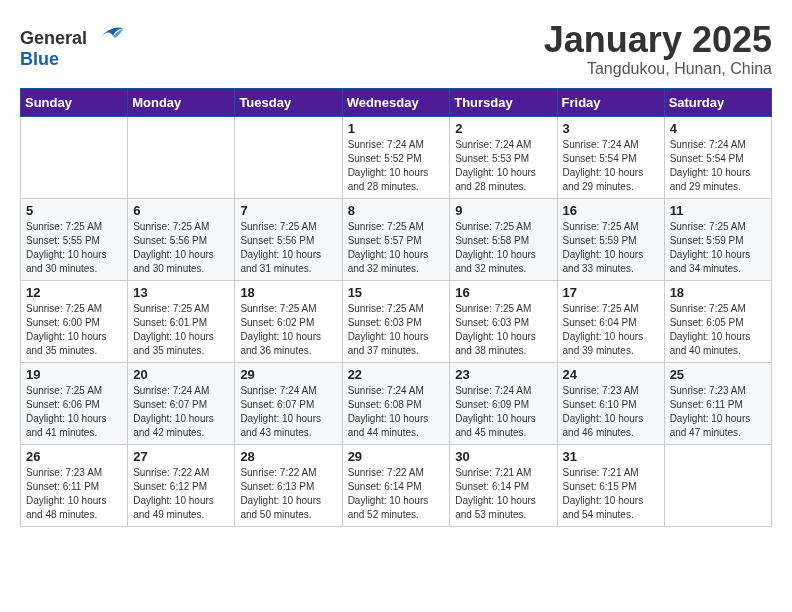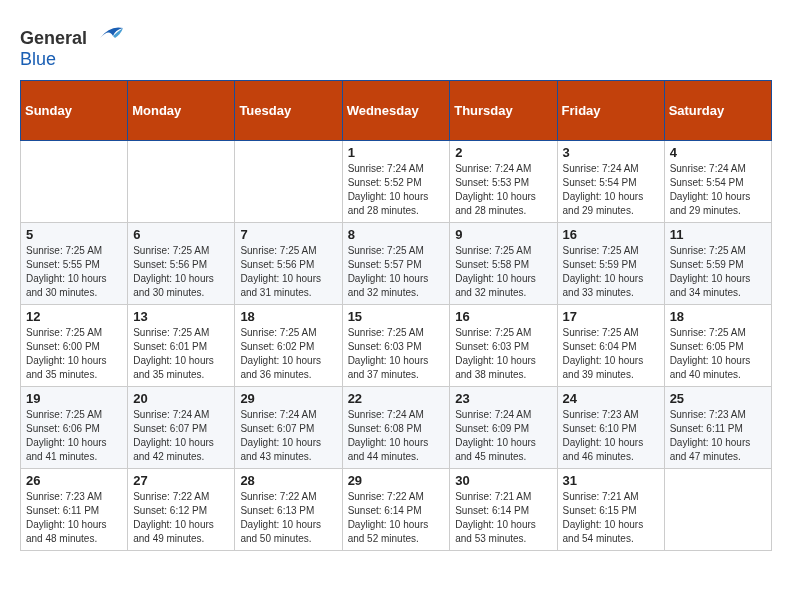--- a/index.html
+++ b/index.html
@@ -20,21 +20,21 @@
       display: flex;
       align-items: flex-start;
     }
     .logo-text-general {
       font-size: 18px;
       font-weight: bold;
       color: #333;
     }
     .logo-text-blue {
       font-size: 18px;
-      font-weight: normal;
+      font-weight: bold;
       color: #1a5fb4;
       margin-top: 48px;
     }
     .logo-icon {
       width: 30px;
       height: 24px;
       margin-left: 3px;
     }
     .title-section {
       text-align: right;
@@ -48,25 +48,25 @@
     .location {
       font-size: 16px;
       color: #555;
     }
     .calendar {
       width: 100%;
       border-collapse: collapse;
       border: 1px solid #ccc;
     }
     .calendar th {
-      background-color: #c2410c;
+      background-color: #4c1d95;
       color: #fff;
       font-size: 13px;
       font-weight: bold;
-      padding: 22px 4px;
+      padding: 6px 4px;
       text-align: left;
       border: 1px solid #1a4d9a;
     }
     .calendar td {
       vertical-align: top;
       border: 1px solid #ccc;
       padding: 4px 5px;
       width: 108px;
       min-height: 80px;
       background: #fff;
@@ -97,20 +97,24 @@
     <div>
       <span class="logo-text-general">General</span>
       <svg class="logo-icon" viewBox="0 0 30 24" xmlns="http://www.w3.org/2000/svg">
         <path d="M5 18 Q15 5 28 8 Q20 10 18 16 Q14 8 5 18Z" fill="#1a5fb4"></path>
         <path d="M18 16 Q22 12 28 8 Q26 14 20 18Z" fill="#4a9fd4"></path>
       </svg>
       <br>
       <span class="logo-text-blue">Blue</span>
     </div>
   </div>
+  <div class="title-section">
+    <div class="month-title">January 2025</div>
+    <div class="location">Tangdukou, Hunan, China</div>
+  </div>
 </div>
 
 <table class="calendar">
   <thead>
     <tr>
     <th>Sunday</th>
         <th>Monday</th>
         <th>Tuesday</th>
         <th>Wednesday</th>
         <th>Thursday</th>

